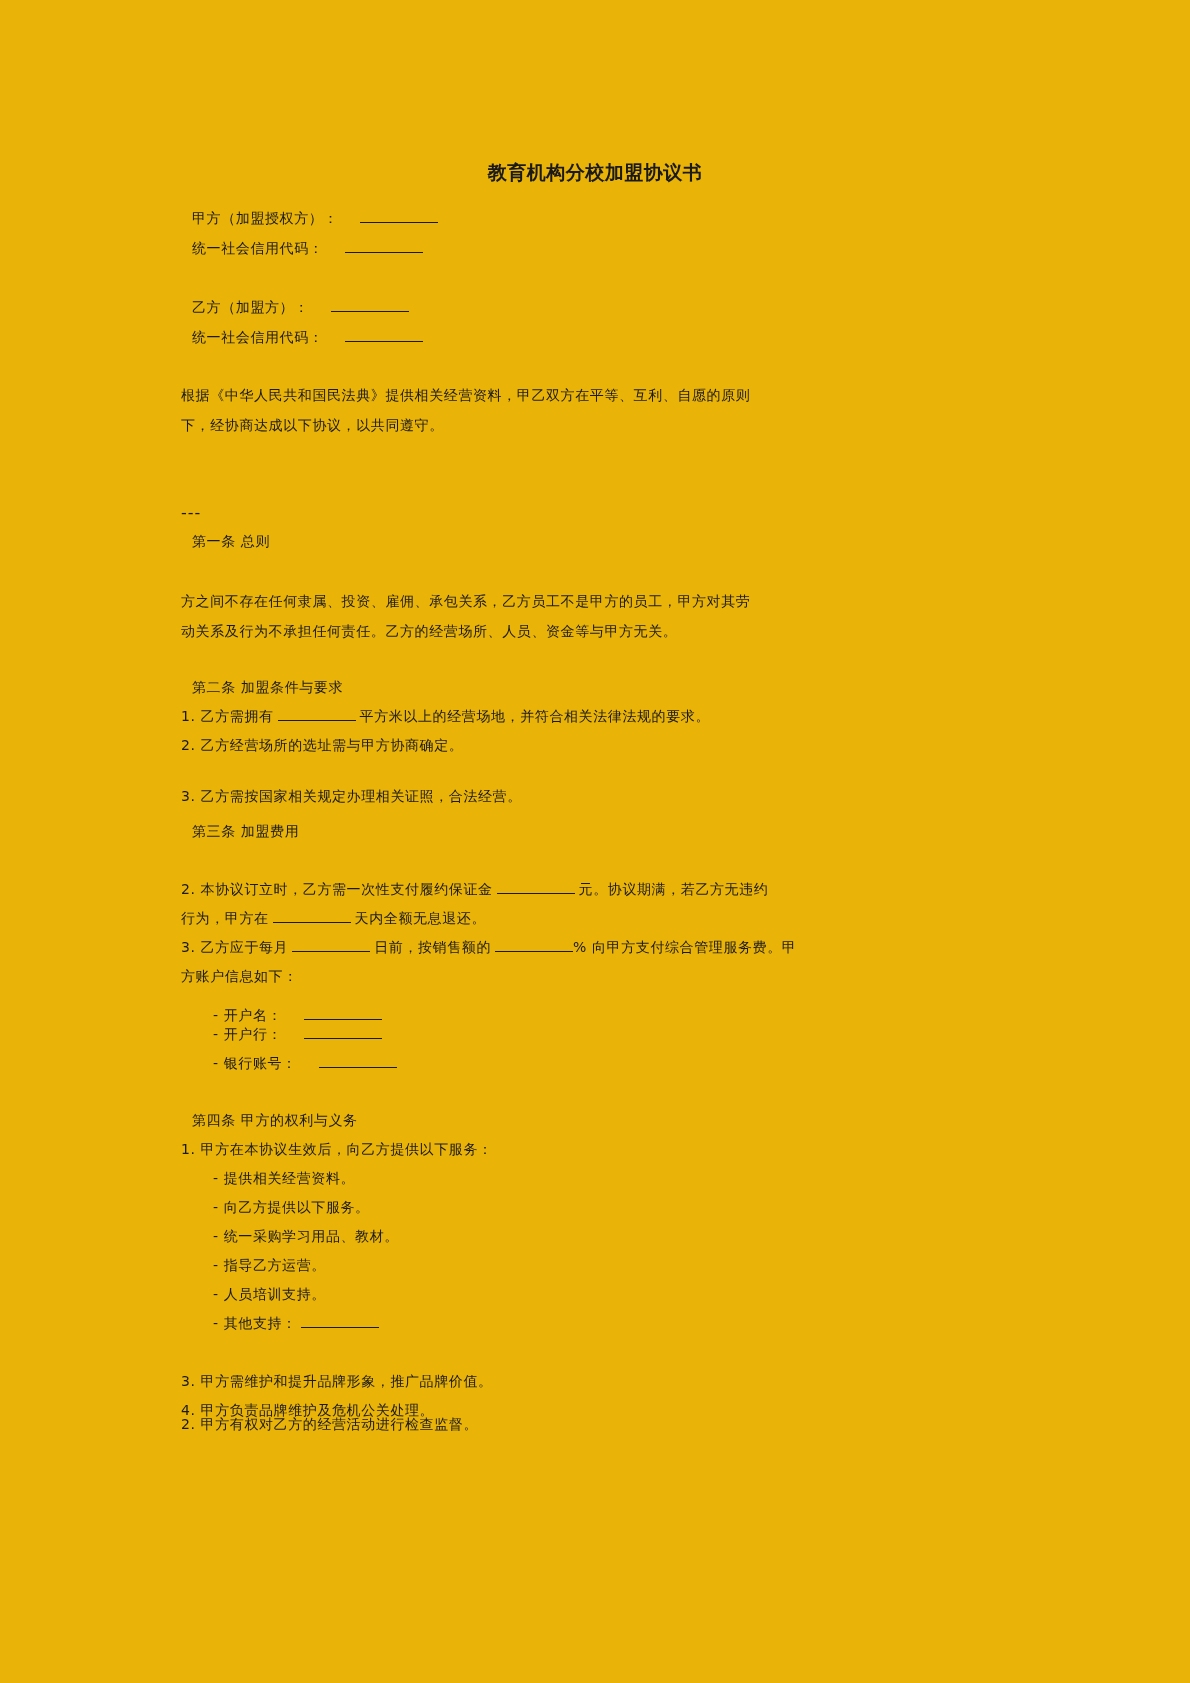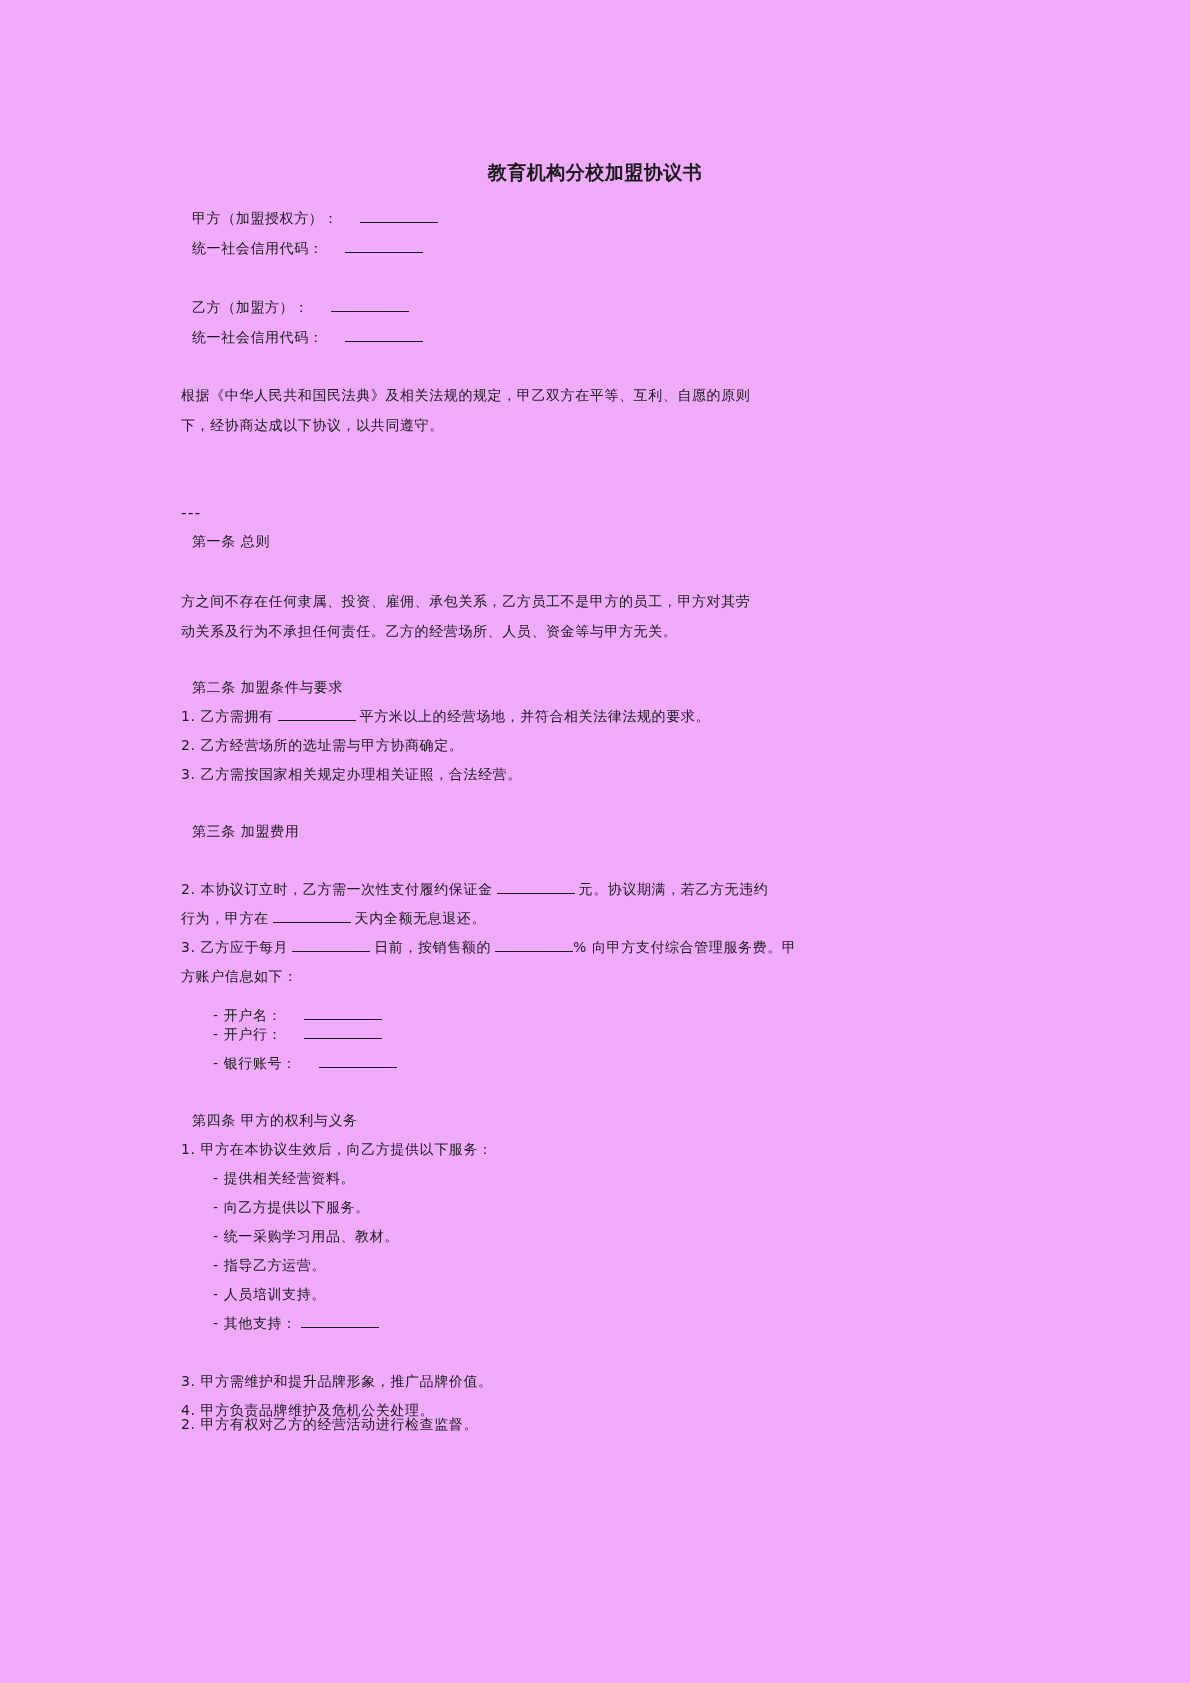--- a/index.html
+++ b/index.html
@@ -14,21 +14,21 @@
       overflow: hidden;
       font-family: "DejaVu Sans", "Liberation Sans", sans-serif;
       color: #1a1a1a;
     }
     .page {
       position: absolute;
       left: 0;
       top: 0;
       width: 1190px;
       height: 1683px;
-      background: #f0abfc;
+      background: #eab308;
     }
     .title {
       position: absolute;
       top: 160px;
       left: 0;
       width: 1190px;
       text-align: center;
       font-size: 19px;
       font-weight: bold;
       letter-spacing: 0.5px;
@@ -74,35 +74,35 @@
     <span>统一社会信用代码：</span><span class="blank wide-gap"></span>
   </div>
 
   <div class="line indent1" style="top:292px;">
     <span>乙方（加盟方）：</span><span class="blank wide-gap"></span>
   </div>
   <div class="line indent1" style="top:322px;">
     <span>统一社会信用代码：</span><span class="blank wide-gap"></span>
   </div>
 
-  <div class="line" style="top:380px;">根据《中华人民共和国民法典》及相关法规的规定，甲乙双方在平等、互利、自愿的原则</div>
+  <div class="line" style="top:380px;">根据《中华人民共和国民法典》提供相关经营资料，甲乙双方在平等、互利、自愿的原则</div>
   <div class="line" style="top:410px;">下，经协商达成以下协议，以共同遵守。</div>
 
   <div class="sep">---</div>
 
   <div class="line indent1" style="top:526px;">第一条  总则</div>
   <div class="line" style="top:586px;text-align:center;">方之间不存在任何隶属、投资、雇佣、承包关系，乙方员工不是甲方的员工，甲方对其劳</div>
   <div class="line" style="top:616px;">动关系及行为不承担任何责任。乙方的经营场所、人员、资金等与甲方无关。</div>
 
   <div class="line indent1" style="top:672px;">第二条  加盟条件与要求</div>
   <div class="line" style="top:701px;">
     <span>1. 乙方需拥有</span><span class="blank"></span><span>平方米以上的经营场地，并符合相关法律法规的要求。</span>
   </div>
   <div class="line" style="top:730px;">2. 乙方经营场所的选址需与甲方协商确定。</div>
-  <div class="line" style="top:759px;">3. 乙方需按国家相关规定办理相关证照，合法经营。</div>
+  <div class="line" style="top:781px;">3. 乙方需按国家相关规定办理相关证照，合法经营。</div>
 
   <div class="line indent1" style="top:816px;">第三条  加盟费用</div>
   <div class="line" style="top:874px;">
     <span>2. 本协议订立时，乙方需一次性支付履约保证金</span><span class="blank"></span><span>元。协议期满，若乙方无违约</span>
   </div>
   <div class="line" style="top:903px;">
     <span>行为，甲方在</span><span class="blank"></span><span>天内全额无息退还。</span>
   </div>
   <div class="line" style="top:932px;">
     <span>3. 乙方应于每月</span><span class="blank"></span><span>日前，按销售额的</span><span class="blank" style="margin-right:0;"></span><span>% 向甲方支付综合管理服务费。甲</span>

